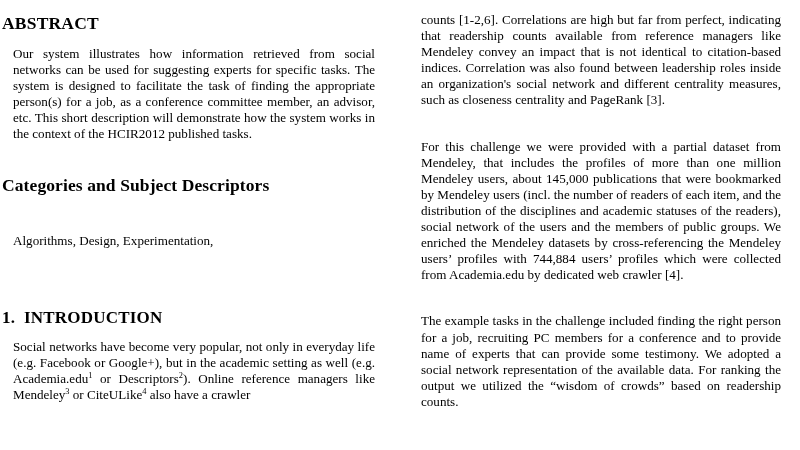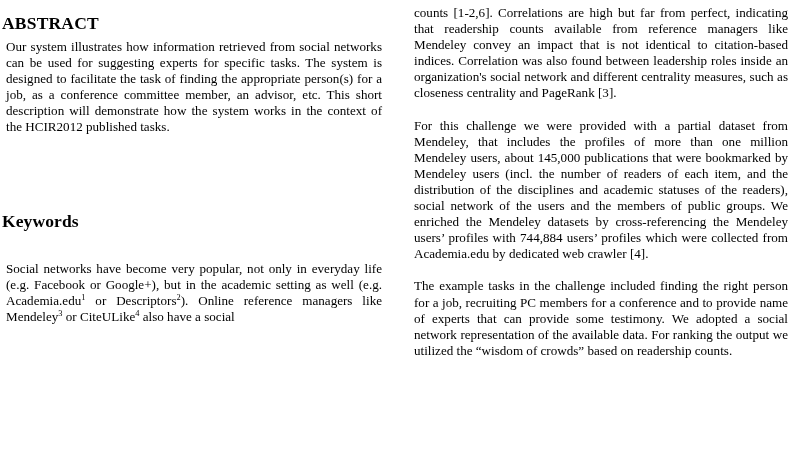--- a/index.html
+++ b/index.html
@@ -51,21 +51,21 @@
   }
   .h-numbered {
     font-size: 17px;
     letter-spacing: 0.2px;
   }
   .h-numbered .num {
     display: inline-block;
     min-width: 22px;
   }
   p.body {
-    margin: 4px;
+    margin: 11px;
     font-size: 13.1px;
     line-height: 16.1px;
     text-align: justify;
     text-justify: inter-word;
     hyphens: none;
   }
   .gap-para { height: 8px; }
   .gap-head-after { height: 1px; }
   .b { font-weight: bold; }
   .i { font-style: italic; }
@@ -85,44 +85,48 @@
     <div style="height:14px"></div>
 
     <h2 class="h-main h-abstract">ABSTRACT</h2>
 
     <div class="gap-head-after"></div>
 
     <p class="body">Our system illustrates how information retrieved from social networks can be used for suggesting experts for specific tasks. The system is designed to facilitate the task of finding the appropriate person(s) for a job, as a conference committee member, an advisor, etc. This short description will demonstrate how the system works in the context of the HCIR2012 published tasks.</p>
 
     <div style="height:23px"></div>
 
+    <h2 class="h-main">Categories and Subject Descriptors</h2>
 
     <div class="gap-head-after"></div>
 
 
     <div style="height:24px"></div>
 
 
     <div class="gap-head-after"></div>
 
+    <p class="body">Algorithms, Design, Experimentation,</p>
 
     <div style="height:24px"></div>
 
-    <h2 class="h-main">Keywords</h2>
 
     <div class="gap-head-after"></div>
 
 
     <div style="height:23px"></div>
 
+    <h2 class="h-main h-numbered">
+      <span class="num">1.</span><span>INTRODUCTION</span>
+    </h2>
 
     <div class="gap-head-after"></div>
 
     <p class="body">
-      <span>Social networks have become very popular, not only in everyday life (e.g. Facebook or Google+), but in the academic setting as well (e.g. Academia.edu</span><sup>1</sup><span> or Descriptors</span><sup>2</sup><span>). Online reference managers like Mendeley</span><sup>3</sup><span> or CiteULike</span><sup>4</sup><span> also have a social</span>
+      <span>Social networks have become very popular, not only in everyday life (e.g. Facebook or Google+), but in the academic setting as well (e.g. Academia.edu</span><sup>1</sup><span> or Descriptors</span><sup>2</sup><span>). Online reference managers like Mendeley</span><sup>3</sup><span> or CiteULike</span><sup>4</sup><span> also have a crawler</span>
     </p>
 
   </div>
 
   <div class="column col-right">
 
     <div style="height:1px"></div>
 
     <p class="body">counts [1-2,6]. Correlations are high but far from perfect, indicating that readership counts available from reference managers like Mendeley convey an impact that is not identical to citation-based  indices. Correlation was also found between leadership roles inside an organization's social network and different centrality measures, such as closeness centrality and PageRank [3].</p>
 

